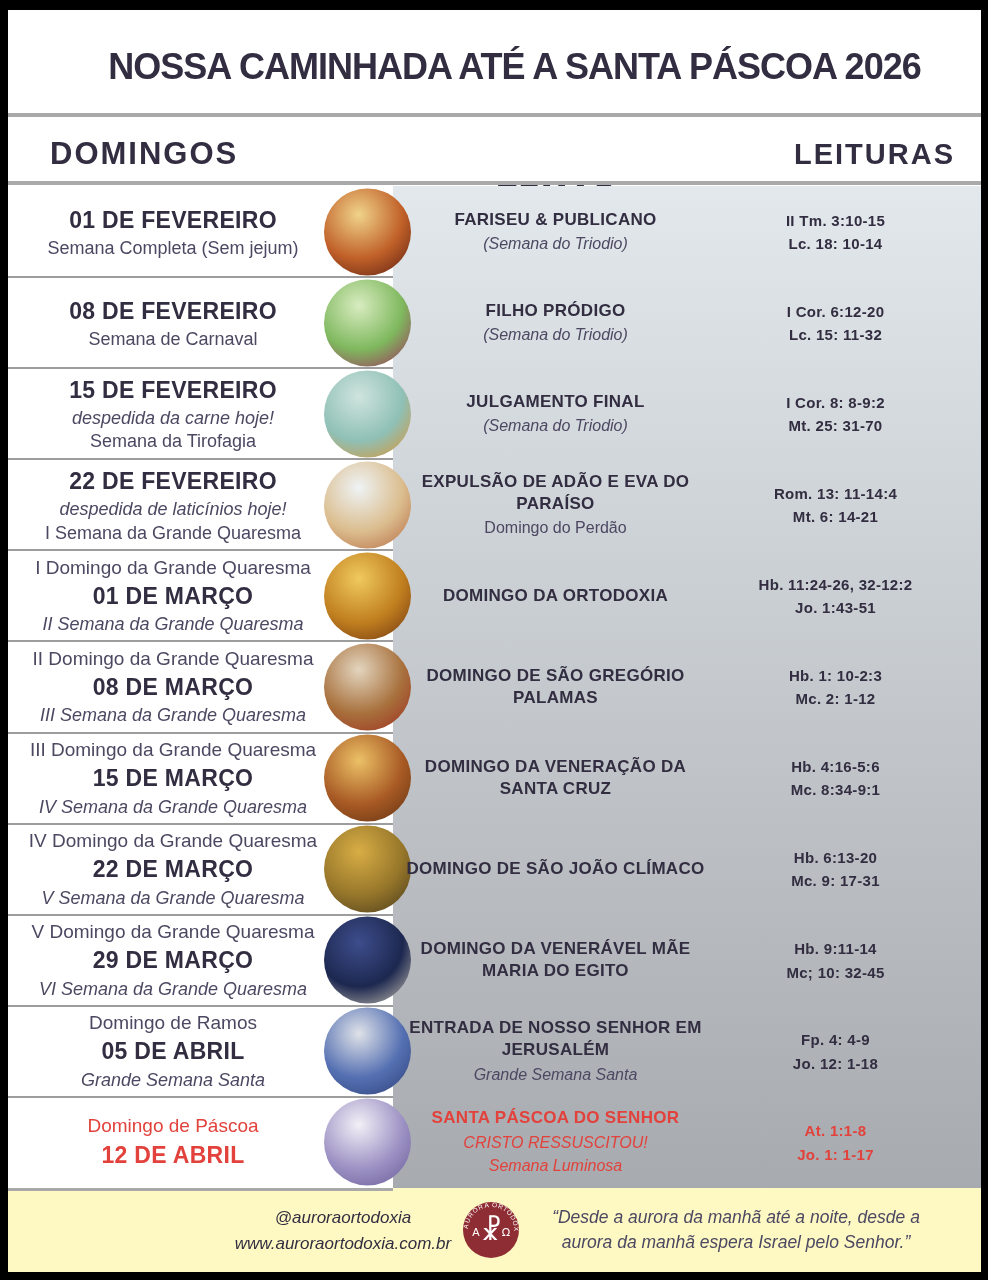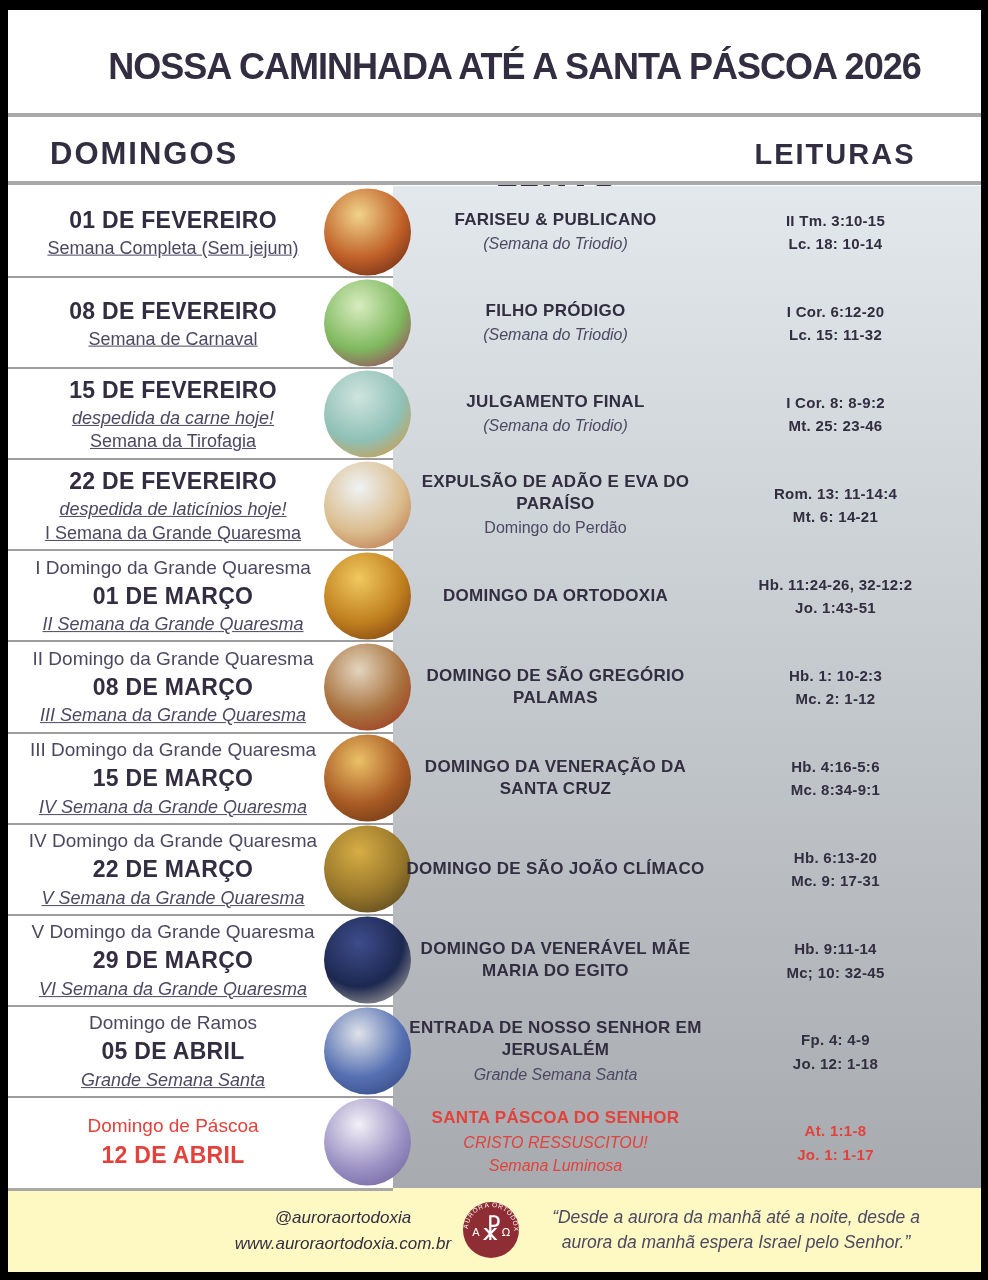--- a/index.html
+++ b/index.html
@@ -16,40 +16,40 @@
     position:absolute; top:36px; left:0; right:0; text-align:center;
     font-size:36px; font-weight:bold; letter-spacing:-1px; color:var(--ink);padding-left:40px;
   }
   .hline { position:absolute; left:0; right:0; height:4px; background:var(--line); }
   .hline-1 { top:103px; }
   .hline-2 { top:171px; }
   .col-headers { position:absolute; top:120px; left:0; right:0; height:50px; color:var(--ink); font-weight:bold;padding-left:16px; }
   .col-header { position:absolute; top:6px; font-size:31px; letter-spacing:2px; }
   .col-header-sundays { left:42px; }
   .col-header-themes { left:449px; width:200px; text-align:center; top:0;margin-top:47px; }
-  .col-header-readings { left:707px; width:240px; text-align:center; top:8px; font-size:29px; }
+  .col-header-readings { left:707px; width:240px; text-align:right; top:8px; font-size:29px; }
 
   .main { position:absolute; top:176px; left:0; right:0; height:1002px; }
   .gray-panel {
     position:absolute; left:385px; right:0; top:0; bottom:0;
     background:linear-gradient(180deg, var(--panel-top) 0%, var(--panel-bottom) 100%);
   }
   .rows { position:absolute; inset:0; display:flex; flex-direction:column; }
   .row { position:relative; flex:1 0 0; }
   .row + .row::before {
     content:""; position:absolute; top:-1px; left:0; width:385px; height:2px;
     background:var(--sep);
   }
   .cell-sunday {
     position:absolute; left:0; width:330px; top:50%; transform:translateY(-50%);
     text-align:center;
   }
   .sunday-top  { font-size:19px; color:var(--sub); line-height:1.32; }
   .sunday-date { font-size:23px; font-weight:bold; color:var(--ink); line-height:1.45; letter-spacing:.3px; }
-  .sunday-sub  { font-size:18px; color:var(--sub); line-height:1.3;text-decoration:underline; }
+  .sunday-sub  { font-size:18px; color:var(--sub); line-height:1.3; }
   .row-icon {
     position:absolute; left:316px; top:50%; transform:translateY(-50%);
     width:87px; height:87px; border-radius:50%;
   }
   .cell-theme {
     position:absolute; left:395px; width:305px; top:50%; transform:translateY(-50%);
     text-align:center;
   }
   .theme-title { font-size:17px; font-weight:bold; color:var(--ink); line-height:1.3; letter-spacing:.3px; }
   .theme-sub   { font-size:16px; color:var(--sub); line-height:1.3; margin-top:3px; }
@@ -133,21 +133,21 @@
               <div class="sunday-sub italic">despedida da carne hoje!</div>
               <div class="sunday-sub">Semana da Tirofagia</div>
             </div>
             <div class="row-icon" style="background: radial-gradient(circle at 40% 30%, rgb(207, 228, 222) 0%, rgb(143, 192, 182) 55%, rgb(224, 145, 43) 100%);"></div>
             <div class="cell-theme">
               <div class="theme-title">JULGAMENTO FINAL</div>
               <div class="theme-sub italic">(Semana do Triodio)</div>
             </div>
             <div class="cell-readings">
               <div class="reading-line">I Cor. 8: 8-9:2</div>
-              <div class="reading-line">Mt. 25: 23-46</div>
+              <div class="reading-line">Mt. 25: 31-70</div>
             </div>
           </div>
           <div class="row">
             <div class="cell-sunday">
               <div class="sunday-date">22 DE FEVEREIRO</div>
               <div class="sunday-sub italic">despedida de laticínios hoje!</div>
               <div class="sunday-sub">I Semana da Grande Quaresma</div>
             </div>
             <div class="row-icon" style="background: radial-gradient(circle at 40% 30%, rgb(238, 243, 245) 0%, rgb(219, 189, 142) 55%, rgb(181, 103, 63) 100%);"></div>
             <div class="cell-theme">

